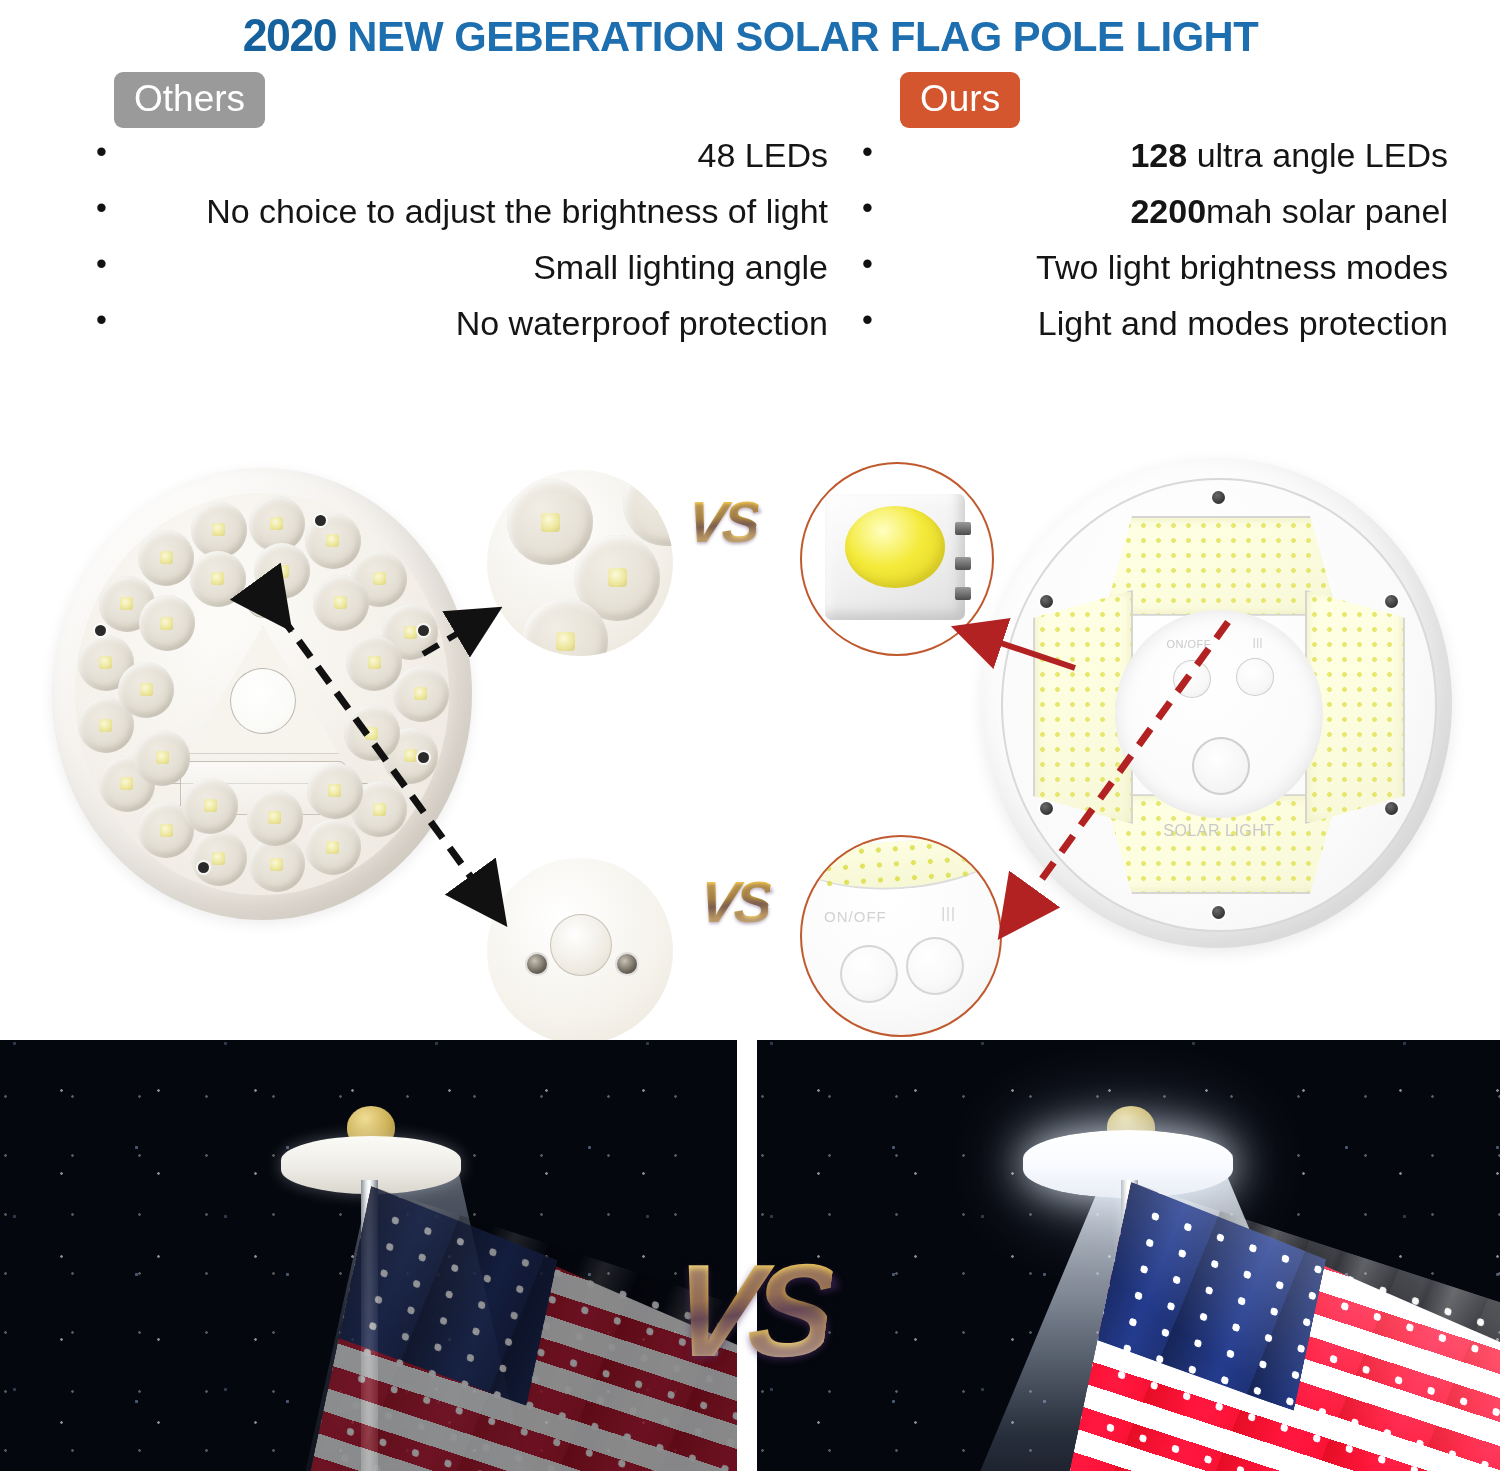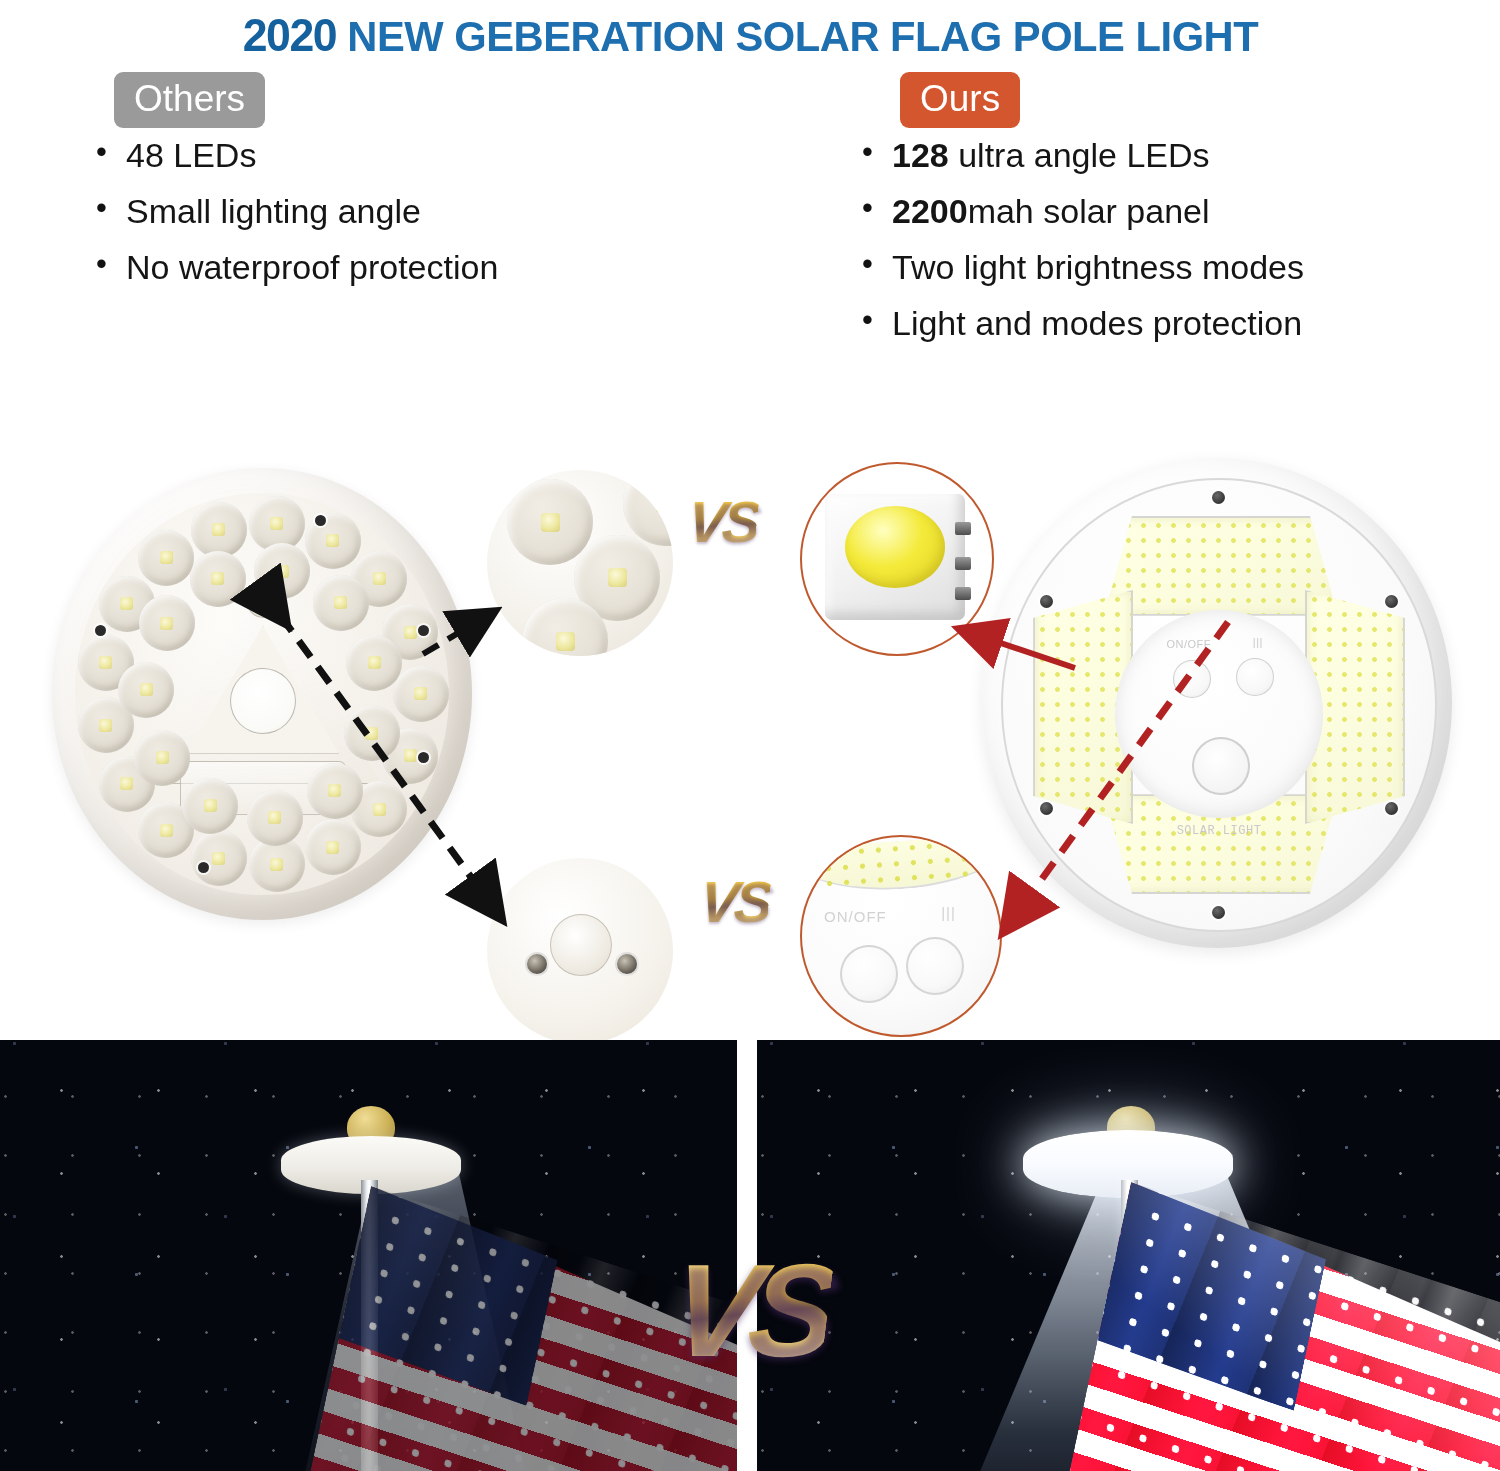--- a/index.html
+++ b/index.html
@@ -57,20 +57,21 @@
     border-radius: 9px;
     letter-spacing: 0px;
   }
   .badge-others { background: #9A9A9A; margin-left: 26px; }
   .badge-ours   { background: #D4562E; margin-left: 52px; }
 
   ul.feature-list {
     list-style: none;
     margin: 10px 0 17px 0;
     padding: 0;
+    text-align: right;
   }
   ul.feature-list li {
     position: relative;
     font-size: 34px;
     line-height: 1.0;
     color: #151515;
     padding: 0 0 0 38px;
     margin: 0 0 22px 0;
     white-space: nowrap;
   }
@@ -593,20 +594,21 @@
 <div class="title-bar">
   <div class="title-text"><span class="title-year">2020</span><span> NEW GEBERATION SOLAR FLAG POLE LIGHT</span></div>
 </div>
 
 <div class="cols">
 
   <div class="col col-others">
     <div class="badge badge-others">Others</div>
     <ul class="feature-list">
       <li>48 LEDs</li>
+      <li>No choice to adjust the brightness of light</li>
       <li>Small lighting angle</li>
       <li>No waterproof protection</li>
     </ul>
   </div>
 
   <div class="col col-ours">
     <div class="badge badge-ours">Ours</div>
     <ul class="feature-list">
       <li><span class="bold-num">128</span><span> ultra angle LEDs</span></li>
       <li><span class="bold-num">2200</span><span>mah solar panel</span></li>
@@ -714,21 +716,21 @@
       <div class="led-panel panel-right">
           <div class="dots"></div>
         </div>
 
       <div class="lamp-new-hub"></div>
       <div class="hub-label" style="left:43%; top:36.5%;">ON/OFF</div>
       <div class="hub-label" style="left:59%; top:36%;">|||</div>
       <div class="hub-btn" style="left:43.5%; top:44%;"></div>
       <div class="hub-btn" style="left:58%; top:43.5%;"></div>
       <div class="hub-hole"></div>
-      <div class="hub-label" style="left:50%; top:78%; font-size:12px;font-family:Liberation Mono, monospace;">SOLAR LIGHT</div>
+      <div class="hub-label" style="left:50%; top:78%; font-size:16px;">SOLAR LIGHT</div>
 
       <div id="new-screws">
           <div class="screw-new" style="left: 50%; top: 4%;"></div>
           <div class="screw-new" style="left: 89.8372%; top: 27%;"></div>
           <div class="screw-new" style="left: 89.8372%; top: 73%;"></div>
           <div class="screw-new" style="left: 50%; top: 96%;"></div>
           <div class="screw-new" style="left: 10.1628%; top: 73%;"></div>
           <div class="screw-new" style="left: 10.1628%; top: 27%;"></div>
         </div>
     </div>

